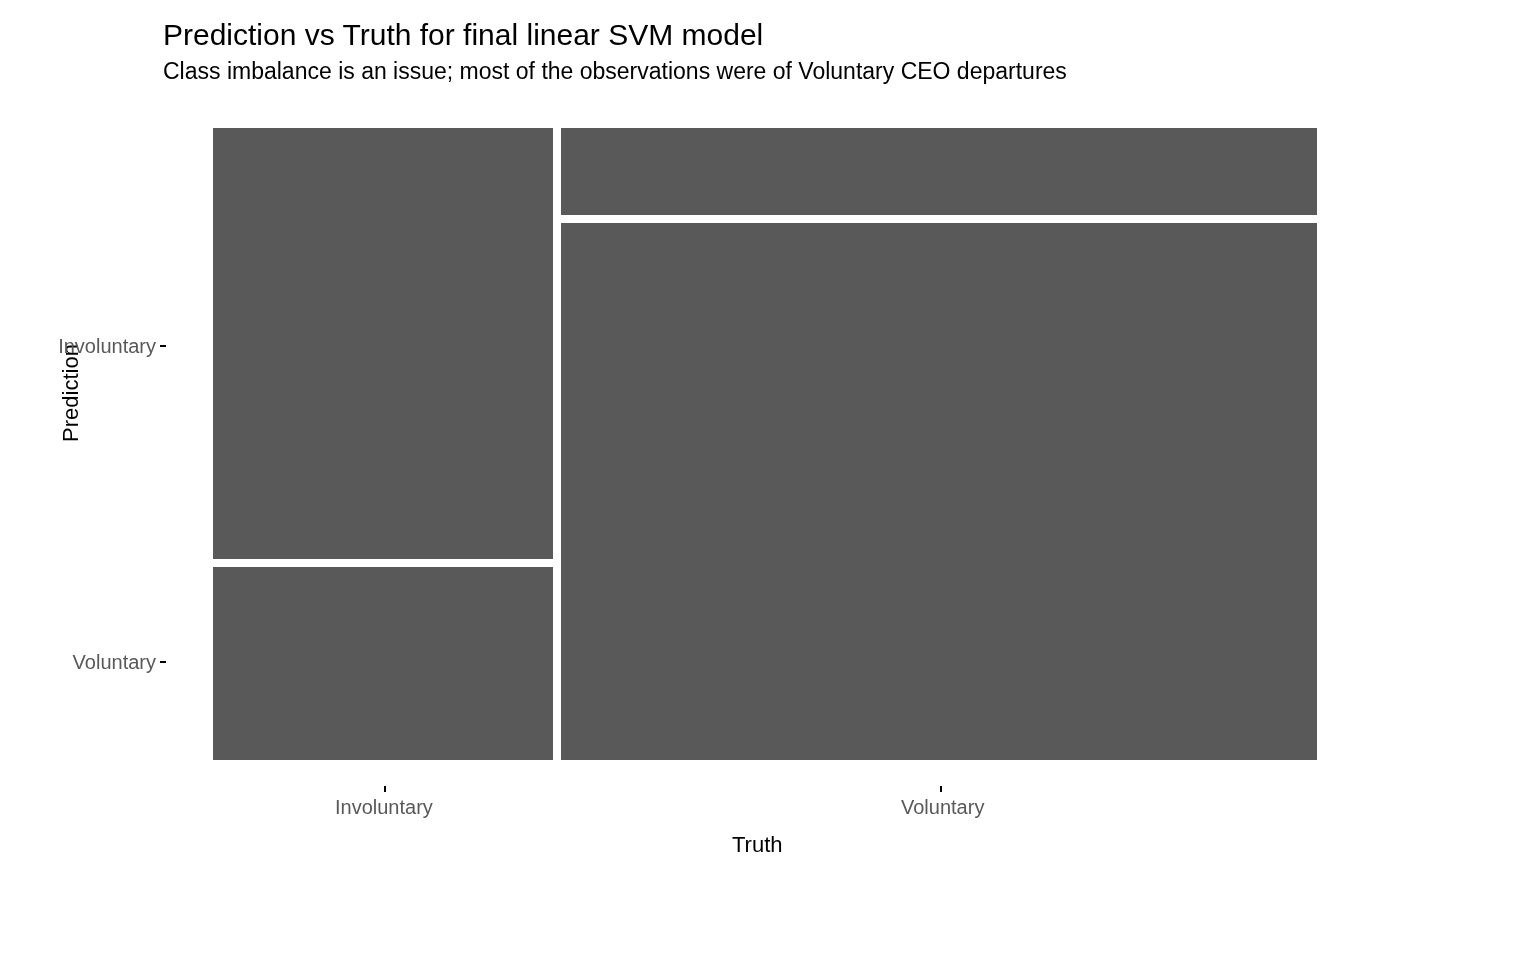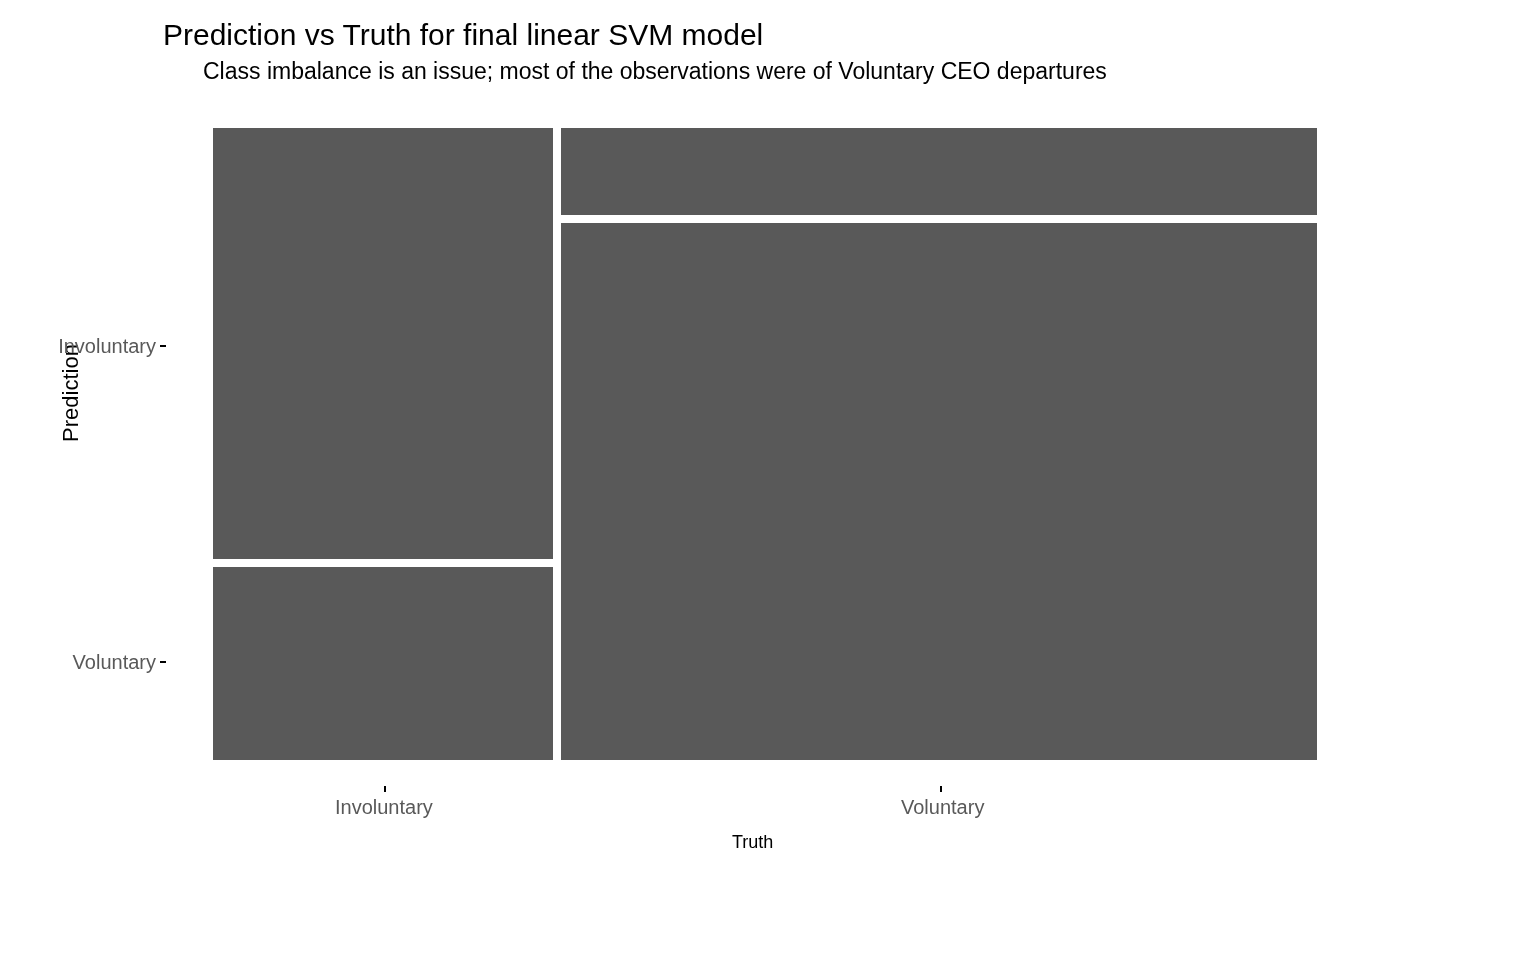--- a/index.html
+++ b/index.html
@@ -22,21 +22,20 @@
       color: #000000;
       font-weight: normal;
     }
     .subtitle {
       position: absolute;
       left: 163px;
       top: 58px;
       font-size: 23px;
       color: #000000;
       font-weight: normal;
-      margin-left: 40px;
     }
     .plot-area {
       position: absolute;
       left: 213px;
       top: 128px;
       width: 1104px;
       height: 632px;
     }
     .tile {
       position: absolute;
@@ -48,21 +47,21 @@
       top: 380px;
       transform: rotate(-90deg);
       transform-origin: center;
       font-size: 22px;
       color: #000000;
     }
     .x-axis-label {
       position: absolute;
       left: 732px;
       top: 832px;
-      font-size: 18px;
+      font-size: 22px;
       color: #000000;
     }
     .y-tick-label {
       position: absolute;
       right: 1380px;
       font-size: 20px;
       color: #595959;
       text-align: right;
       white-space: nowrap;
     }

